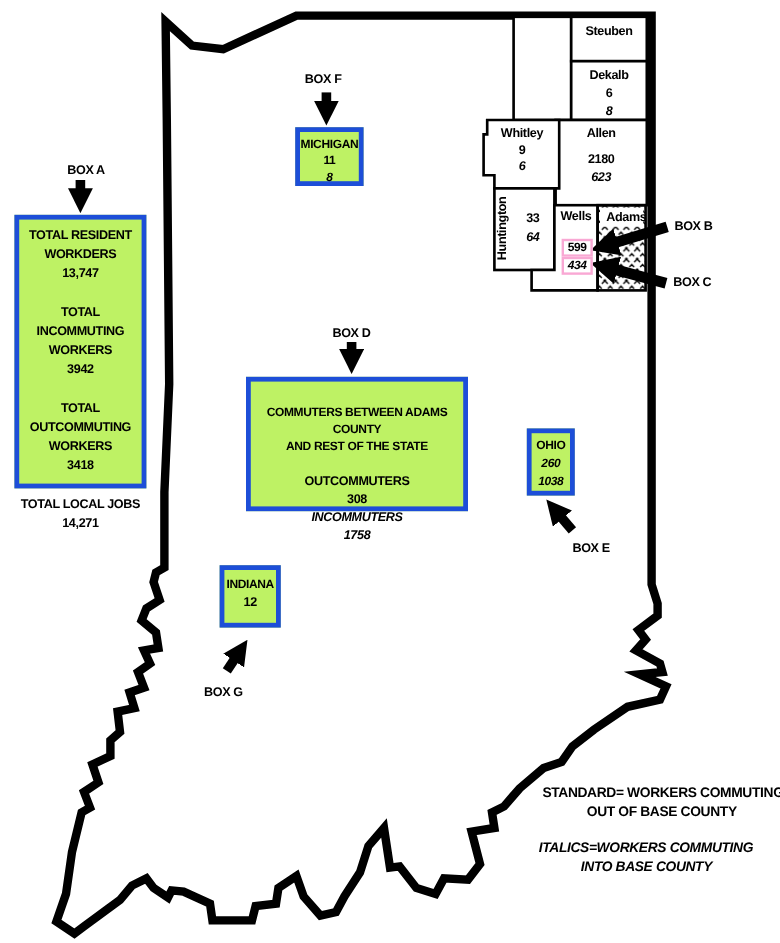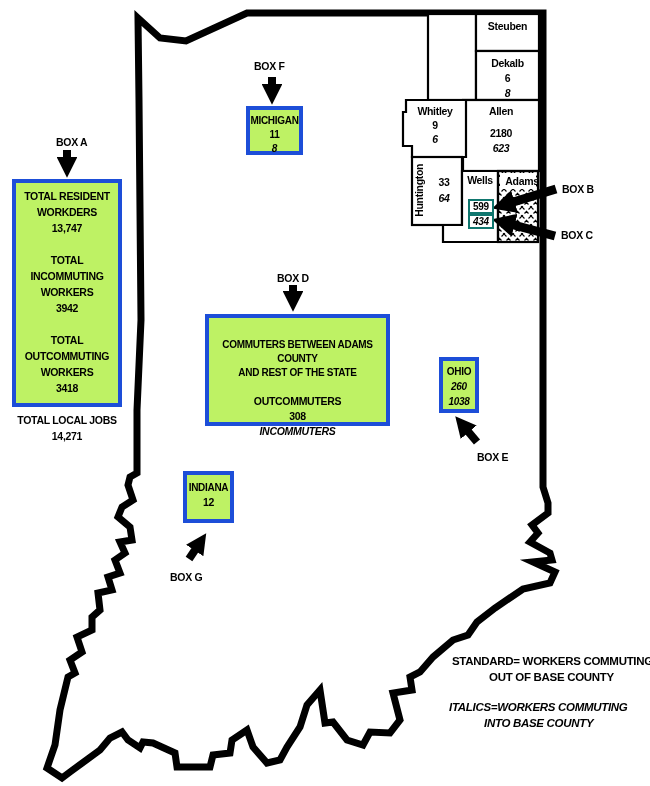--- a/index.html
+++ b/index.html
@@ -21,21 +21,21 @@
     letter-spacing:-0.3px;
   }
   .row { min-height:16px; line-height:16px; font-size:10.5px; }
   .r14 { min-height:14px; line-height:14px; font-size:10px; }
   .r15 { min-height:15px; line-height:15px; font-size:10.5px; }
   .gap14 { height:14px; }
   .lbl { font-size:10.5px; }
   .leg { font-size:11.5px; }
   .vrot { transform:rotate(-90deg); transform-origin:center center; }
   .minibox {
-    position:absolute; border:2px solid #0f766e; background:#fff;
+    position:absolute; border:2px solid #f9a8d4; background:#fff;
     box-sizing:border-box; font-weight:bold; font-size:10px;
     text-align:center; line-height:11px; letter-spacing:-0.3px;
   }
 </style>
 </head>
 <body>
 
 <div id="fig">
 
   <svg class="layer" width="650" height="786" viewBox="0 0 650 786">
@@ -104,20 +104,21 @@
     <div class="r14 it">8</div>
   </div>
 
   <div class="box" style="left:205px; top:314px; width:185px; height:112px; padding-top:20px;">
     <div class="r14" style="font-size:10px;">COMMUTERS BETWEEN ADAMS COUNTY</div>
     <div class="r14" style="font-size:10px;">AND REST OF THE STATE</div>
     <div class="gap14"></div>
     <div class="r15">OUTCOMMUTERS</div>
     <div class="r15">308</div>
     <div class="r15 it">INCOMMUTERS</div>
+    <div class="r15 it">1758</div>
   </div>
 
   <div class="box" style="left:439px; top:357px; width:40px; height:56px; padding-top:3px;">
     <div class="r15" style="font-size:10px;">OHIO</div>
     <div class="r15" style="font-size:10px;font-style:italic;">260</div>
     <div class="r15 it" style="font-size:10px;">1038</div>
   </div>
 
   <div class="box" style="left:183px; top:471px; width:51px; height:52px; padding-top:5px;">
     <div class="r15" style="font-size:10px;">INDIANA</div>

